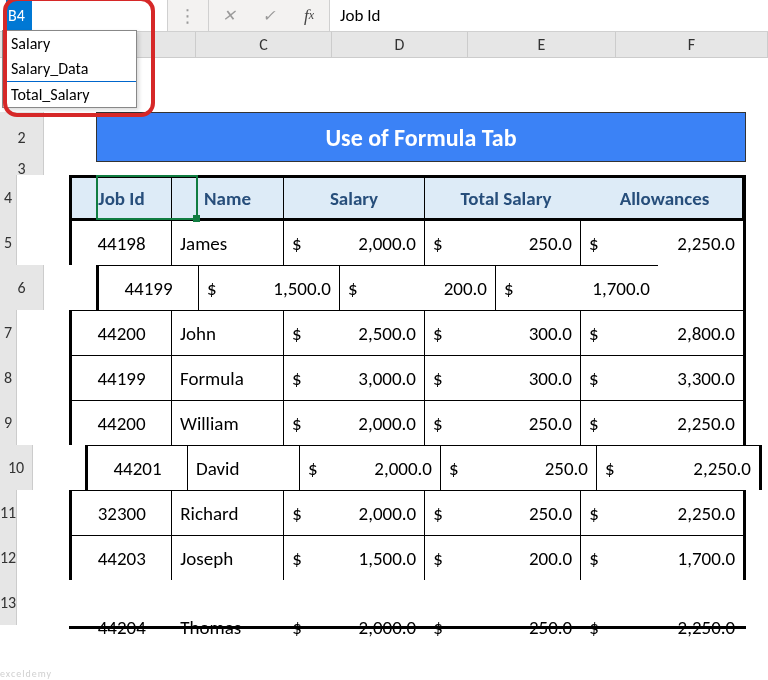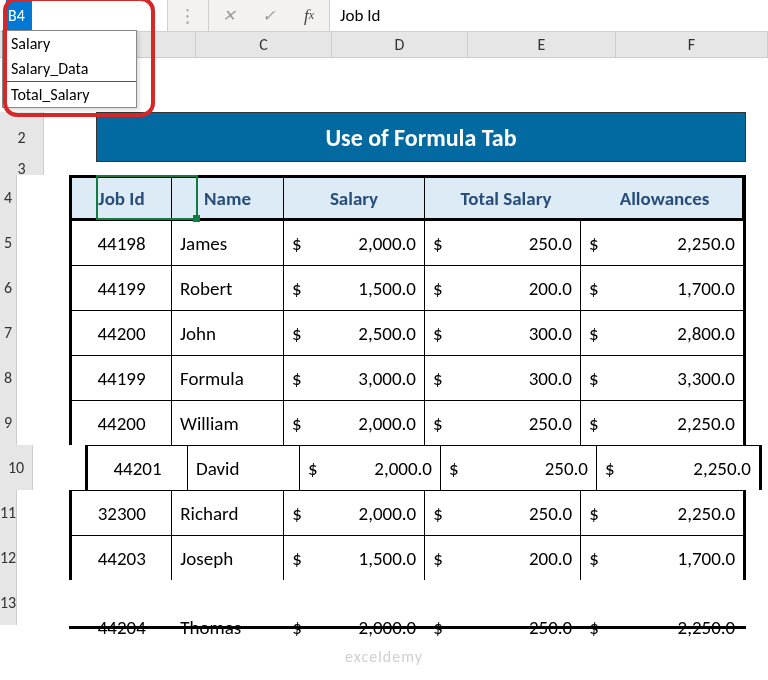--- a/index.html
+++ b/index.html
@@ -103,21 +103,21 @@
   }
   .colhdr { border-right:1px solid #ccc; display:flex;align-items:center;justify-content:center; font-size:16px; color:#333; }
   .grid { display:flex; flex-direction:column; }
   .grid-row { display:flex; }
   .cell-area { flex:1; display:flex; }
   .thin-row { height:13px; }
   .data-row { height:45px; }
   .title-row { height:50px; }
 
   .title-band {
-    background: #0369a1;
+    background: #3b82f6;
     color:#fff;
     font-size:24px;
     font-weight:bold;
     display:flex; align-items:center; justify-content:center;
     flex:1; margin-right:22px;
     border: 1px solid #333;
   }
   .tbl-cell { display:flex; align-items:center; padding:0 8px; font-size:19px; }
   .hdr-cell { background:#ddebf7; color:#274e7b; font-weight:bold; justify-content:center; border-bottom:2px solid #000; border-right:1px solid #000;}
   .data-cell { border-right:1px solid #000; border-top:1px solid #000; }
@@ -142,23 +142,23 @@
     pointer-events: none;
     z-index:50;
     background: transparent;
   }
   .selected-handle {
     position:absolute; width:7px; height:7px; background:#107c41; right:-4px; bottom:-4px;
   }
 
   .watermark {
     position:absolute;
-    bottom:14px; left:0; width:100%;
-    text-align:center; color:#d0d0d0;
-    font-size:16px; letter-spacing:1px;
+    bottom:0; left:0; width:100%;
+    text-align:left; color:#d0d0d0;
+    font-size:10px; letter-spacing:1px;
     pointer-events:none;
   }
 </style>
 </head>
 <body>
 
 <div class="formula-bar">
   <div class="name-box-wrap">
     <input class="name-box-input" style="background: rgb(0, 120, 212); color: rgb(255, 255, 255); font-weight: normal; width: 26px; padding: 17px 2px;" value="B4">
     <div class="name-dropdown">
@@ -241,21 +241,20 @@
             </div>
       </div>
     </div>
       </div>
       <div class="grid-row data-row">
     <div class="rowhdr-col">6</div>
     <div class="cell-area">
       <div class="w-gap"></div>
       <div style="flex:1;display:flex;margin-right:22px;border-left:3px solid #000;border-right:3px solid #000;">
         <div class="tbl-cell data-cell job w-job">44199</div>
-        <div class="tbl-cell data-cell name w-name">Robert</div>
         <div class="tbl-cell data-cell money w-sal">
               <span class="cur">$</span>
               <span class="amt">1,500.0</span>
             </div>
         <div class="tbl-cell data-cell money w-allow">
               <span class="cur">$</span>
               <span class="amt">200.0</span>
             </div>
         <div class="tbl-cell data-cell money w-tot no-brd-r">
               <span class="cur">$</span>

